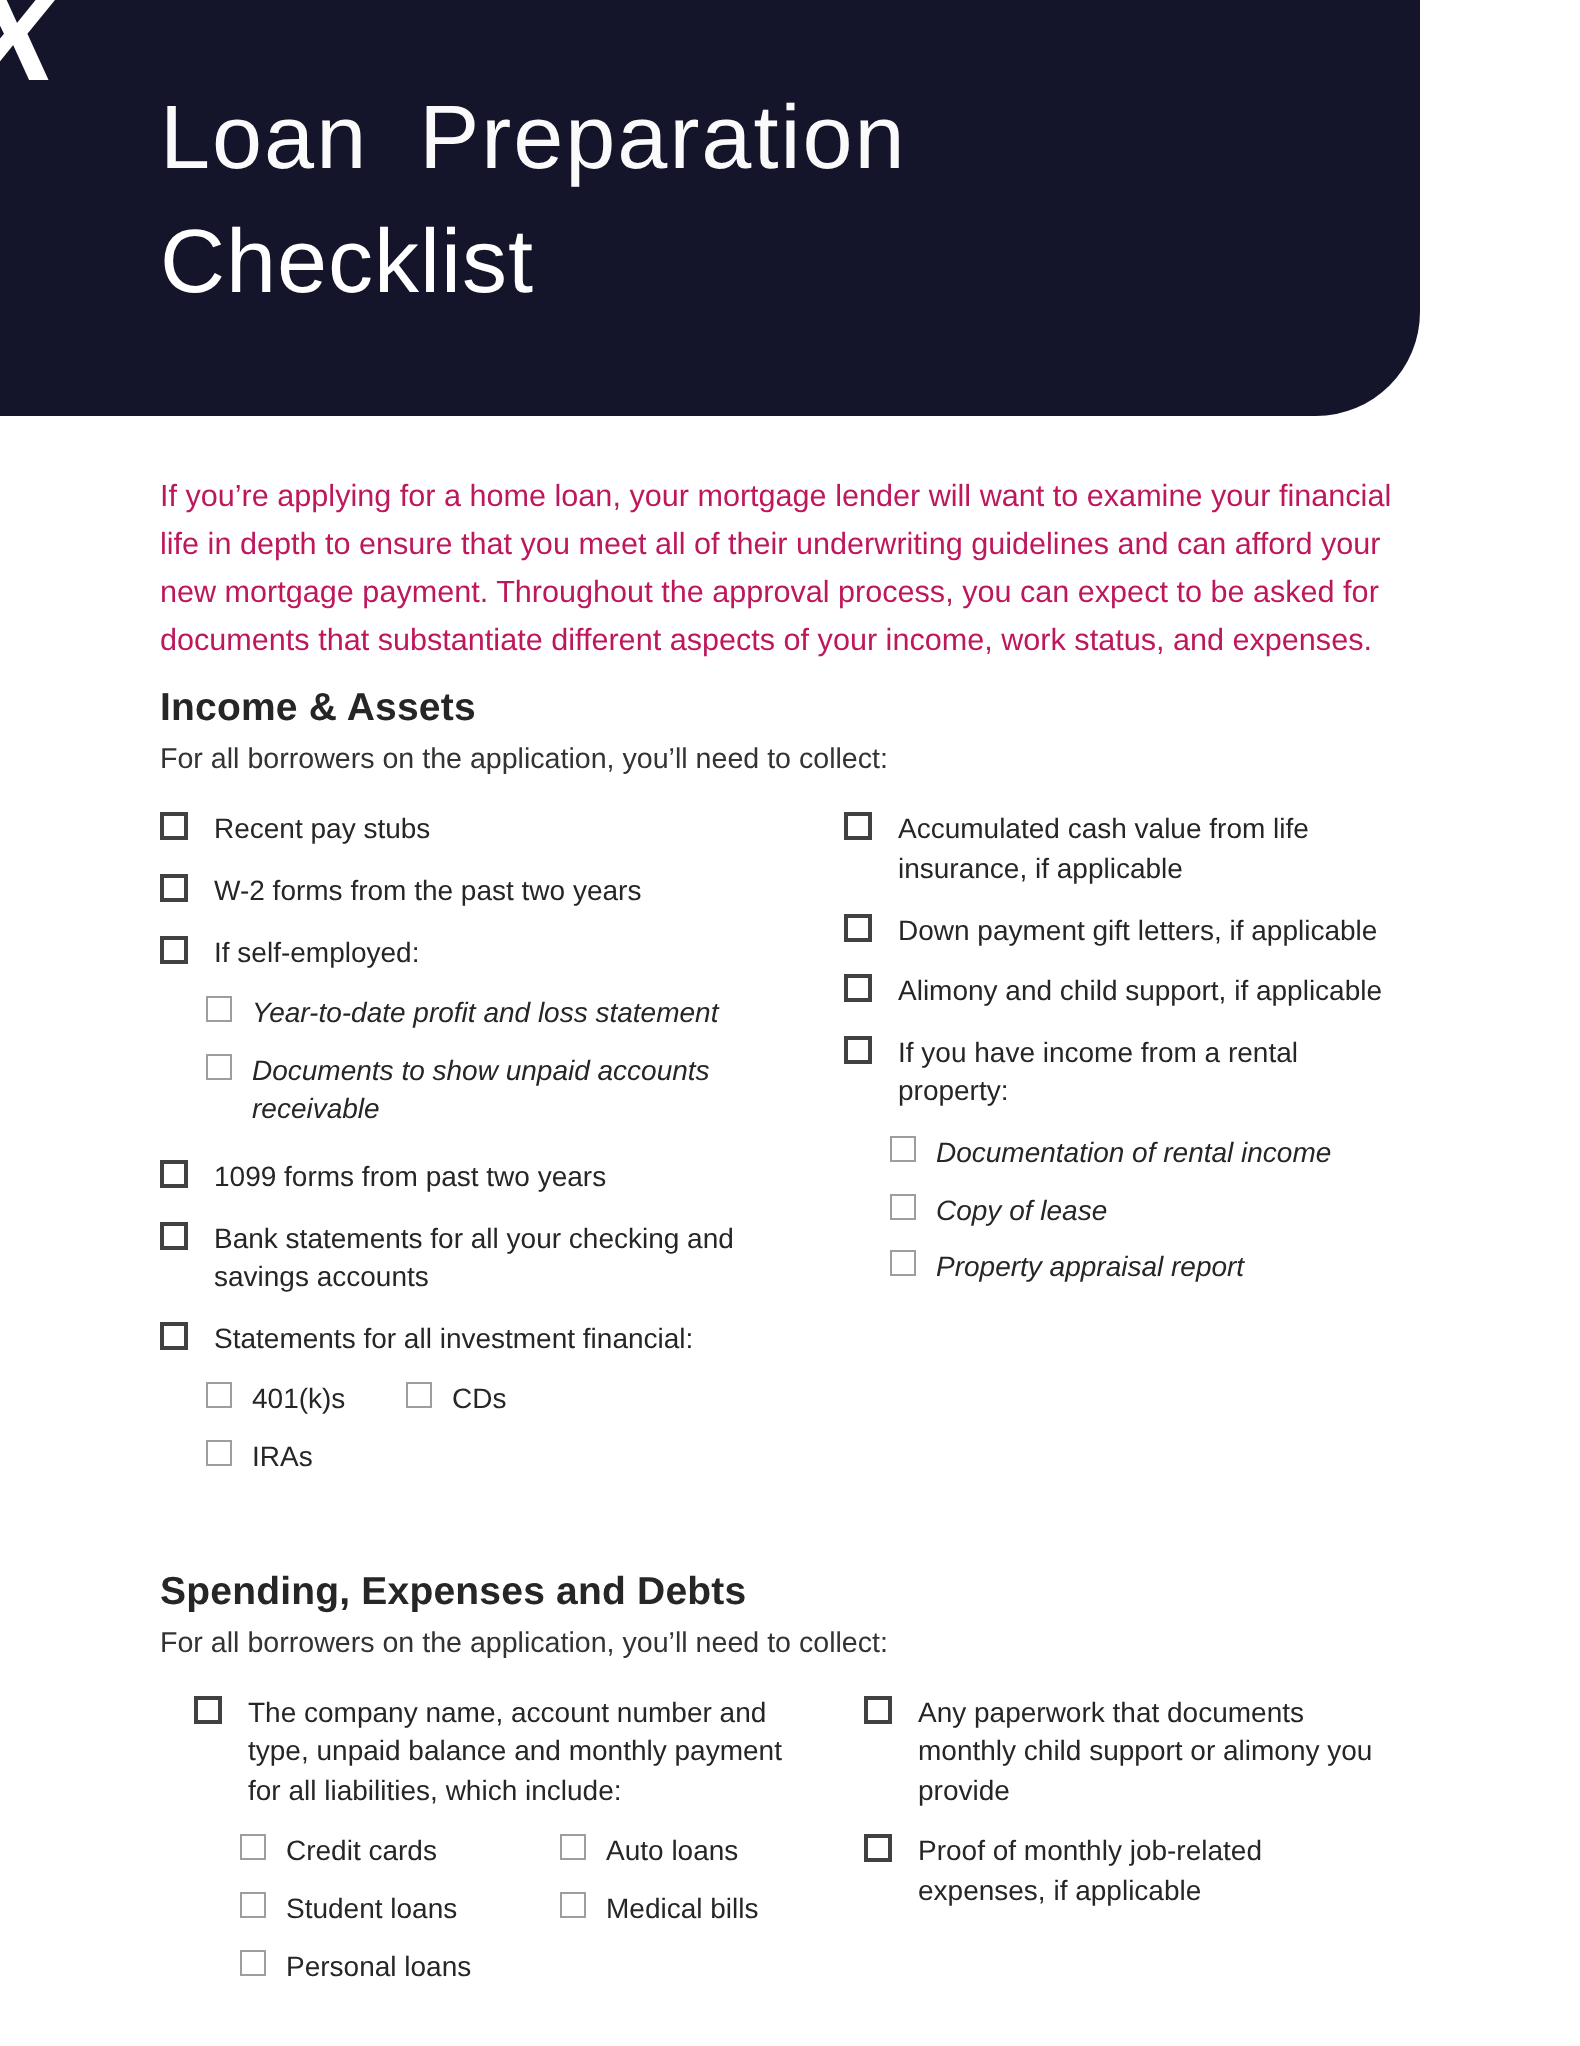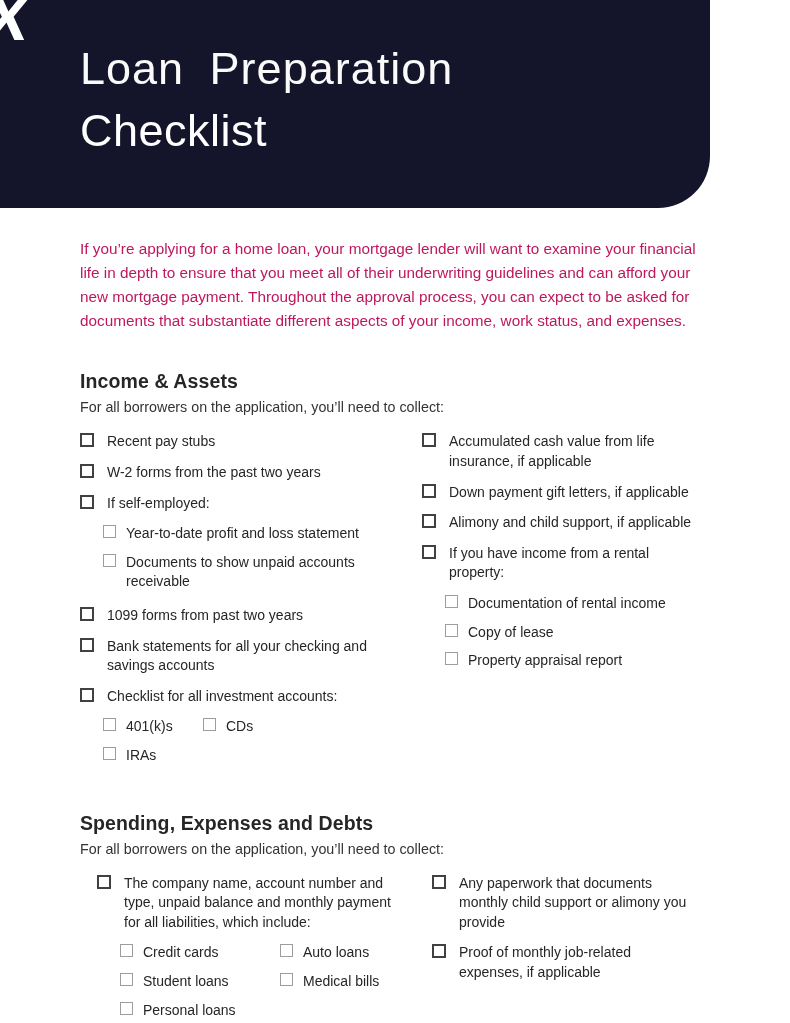--- a/index.html
+++ b/index.html
@@ -41,37 +41,37 @@
     margin-top:29px; max-width:632px;
     font-size:15.3px; line-height:1.56; color:#be185d;
   }
 
   .section-title {
     font-size:19.5px; font-weight:700; color:#262626; letter-spacing:0.1px;
   }
   .section-sub {
     margin-top:6px; font-size:14.3px; color:#333333;
   }
-  .sec1 .section-title { margin-top:38px; }
+  .sec1 .section-title { margin-top:11px; }
   .sec2 .section-title { margin-top:32px; }
 
   .cols { display:flex; margin-top:17px; }
   .col-left  { width:342px; flex:none; }
   .col-right { flex:1; }
   .sec2 .col-left  { padding-left:17px; }
   .sec2 .col-right { padding-left:10px; }
 
   .item { display:flex; align-items:flex-start; margin-bottom:11px; }
   .cb {
     width:14px; height:14px; flex:none; margin-top:1px;
     border:2px solid #414141; background:#ffffff;
   }
   .lbl { margin-left:13px; font-size:14px; color:#262626; line-height:1.4; padding-right:14px; }
 
-  .sub { margin:10px 0 14px 23px; }
+  .sub { margin:10px 0 14px 23px;font-style:italic; }
   .subitem { display:flex; align-items:flex-start; margin-bottom:9px; }
   .scb {
     width:13px; height:13px; flex:none; margin-top:1px;
     border:1.5px solid #9d9d9d; background:#ffffff;
   }
   .slbl { margin-left:10px; font-size:14px; color:#262626; line-height:1.4; padding-right:8px; }
 
   .grid { display:grid; grid-template-columns:100px 1fr; row-gap:9px; margin:11px 0 14px 23px; }
   .grid2 { grid-template-columns:160px 1fr; }
   .gitem { display:flex; align-items:flex-start; }
@@ -130,21 +130,21 @@
             <span class="lbl">1099 forms from past two years</span>
           </div>
 
           <div class="item">
             <span class="cb"></span>
             <span class="lbl">Bank statements for all your checking and savings accounts</span>
           </div>
 
           <div class="item">
             <span class="cb"></span>
-            <span class="lbl">Checklist for all investment accounts:</span>
+            <span class="lbl">Statements for all investment financial:</span>
           </div>
           <div class="grid">
             <div class="gitem">
               <span class="scb"></span>
               <span class="slbl">401(k)s</span>
             </div>
             <div class="gitem">
               <span class="scb"></span>
               <span class="slbl">CDs</span>
             </div>

